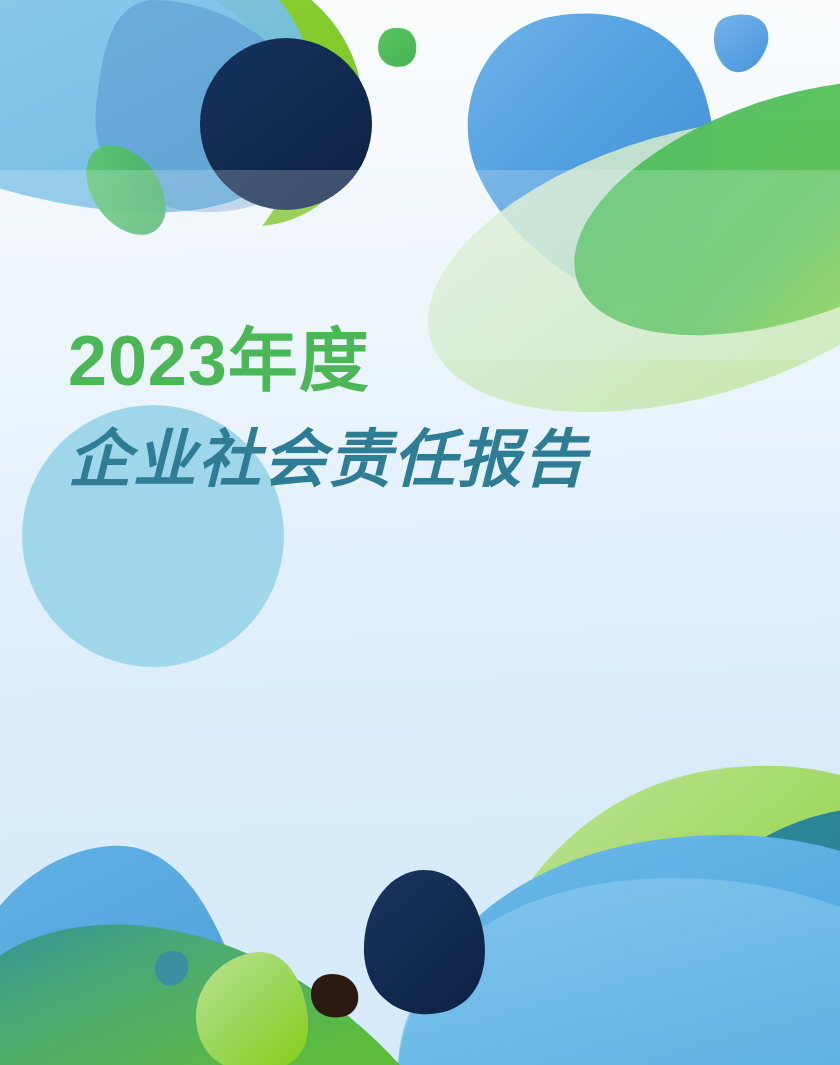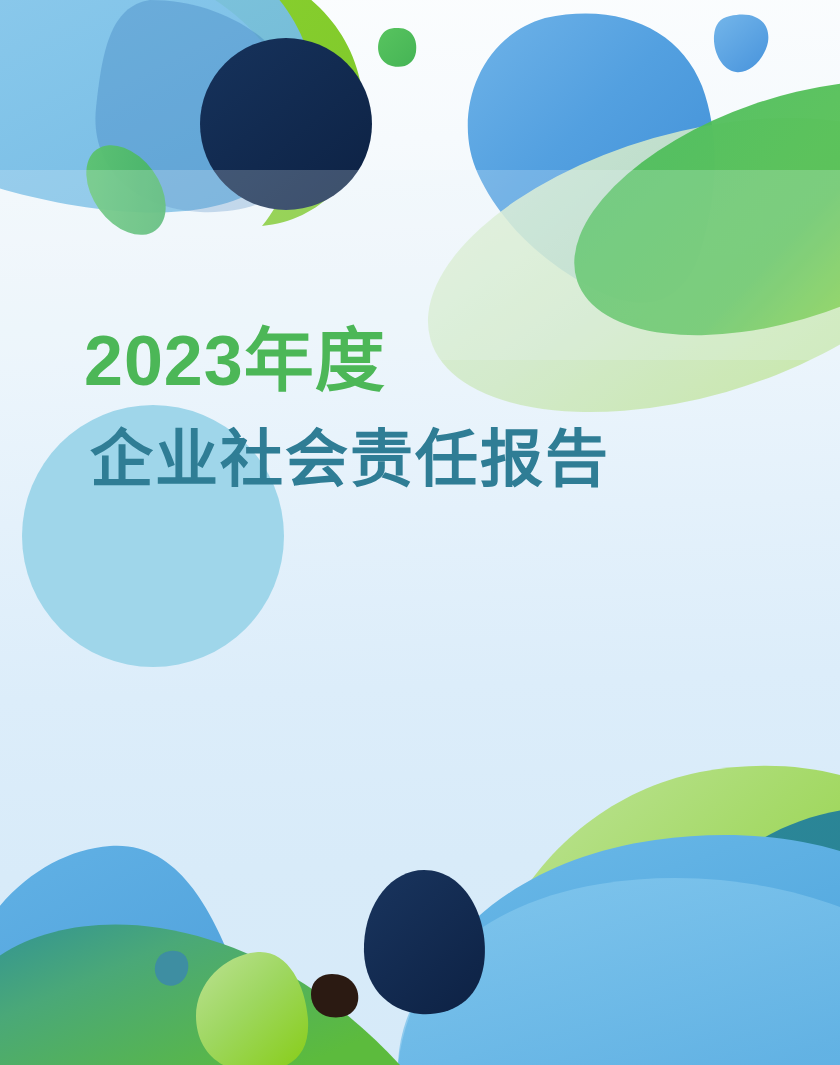--- a/index.html
+++ b/index.html
@@ -27,21 +27,21 @@
   }
   #cover svg.art {
     position: absolute;
     inset: 0;
     width: 840px;
     height: 1065px;
     display: block;
   }
   .title-block {
     position: absolute;
-    left: 84px;
+    left: 68px;
     top: 326px;
     width: 680px;
     z-index: 5;
   }
   .line-year {
     font-size: 70px;
     line-height: 1.0;
     font-weight: 700;
     color: #4cb757;
     letter-spacing: 1px;
@@ -49,23 +49,24 @@
     margin: 0;
     padding: 0;
   }
   .line-main {
     font-size: 63px;
     line-height: 1.0;
     font-weight: 700;
     color: #2f7d95;
     letter-spacing: 2px;
     white-space: nowrap;
-    margin: 6px;
+    margin: 0;
     padding: 0;
     margin-top: 32px;
+    font-style: italic;
   }
 </style>
 </head>
 <body>
 
 <div id="cover">
 
   <svg class="art" viewBox="0 0 840 1065" xmlns="http://www.w3.org/2000/svg" aria-hidden="true">
     <defs>
       <linearGradient id="gSky1" x1="0" y1="0" x2="0.75" y2="1">

